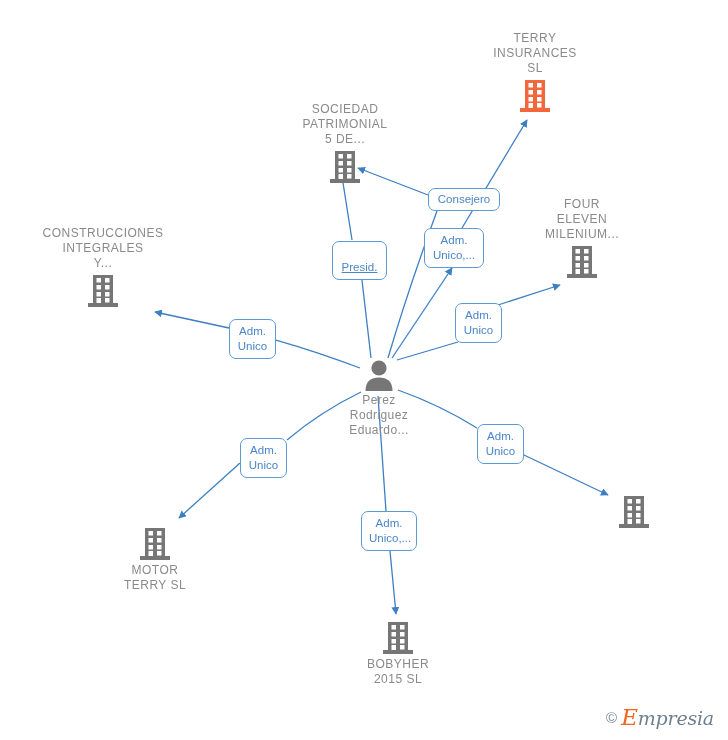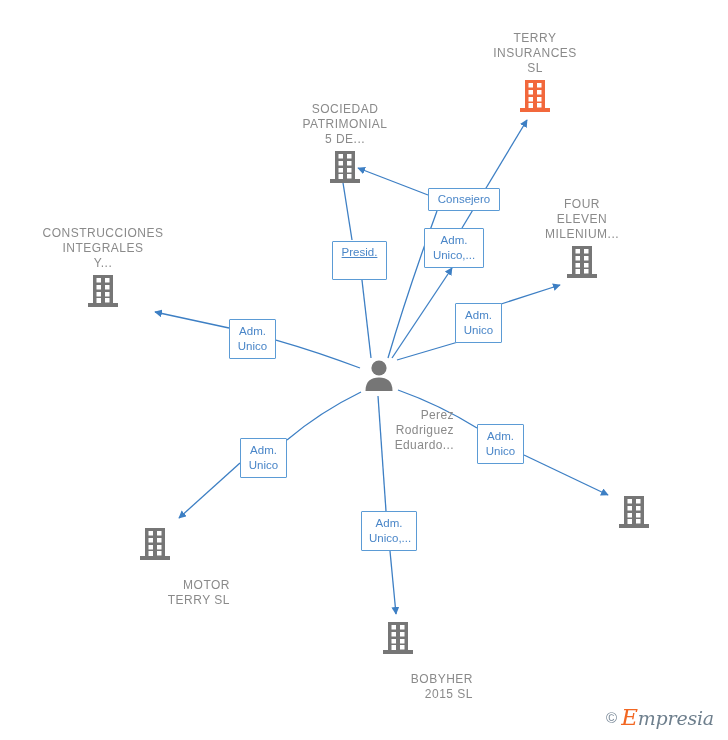--- a/index.html
+++ b/index.html
@@ -43,26 +43,26 @@
     font-weight: normal;
   }
   .node-label.company {
     letter-spacing: 0.5px;
   }
   .node-icon {
     display: block;
     margin: 0 auto;
   }
   .node.label-above .node-label { margin-bottom: 3px; }
-  .node.label-below .node-label { margin-top: 17px; text-align: right; }
+  .node.label-below .node-label { margin-top: 2px; }
 
   .edge-label {
     position: absolute;
     border: 1px solid #5b9bd5;
-    border-radius: 1px;
+    border-radius: 7px;
     background: #ffffff;
     color: #4a86c8;
     font-size: 11.5px;
     line-height: 15px;
     text-align: center;
     padding: 4px 7px;
     white-space: pre-line;
     cursor: pointer;
     box-sizing: border-box;
   }
@@ -258,21 +258,21 @@
       <rect x="9.5" y="24" width="4.5" height="5" fill="#fff"></rect>
       <rect x="18" y="24" width="4.5" height="4.5" fill="#fff"></rect>
     </svg>
     <div class="node-label company">BOBYHER
 2015  SL</div>
   </div>
 
   <div class="edge-label" style="left:424px; top:228px; width:60px; height:40px;">Adm.
 Unico,...</div>
 
-  <div class="edge-label" style="left:332px; top:241px; width:55px; height:39px; padding:3px 7px;text-decoration:underline;">Presid.</div>
+  <div class="edge-label" style="left:332px; top:241px; width:55px; height:39px; padding:18px 7px;text-decoration:underline;">Presid.</div>
 
   <div class="edge-label" style="left:428px; top:188px; width:72px; height:23px; padding:3px 7px;">Consejero</div>
 
   <div class="edge-label" style="left:455px; top:303px; width:47px; height:40px;">Adm.
 Unico</div>
 
   <div class="edge-label" style="left:229px; top:319px; width:47px; height:40px;">Adm.
 Unico</div>
 
   <div class="edge-label" style="left:477px; top:424px; width:47px; height:40px;">Adm.

